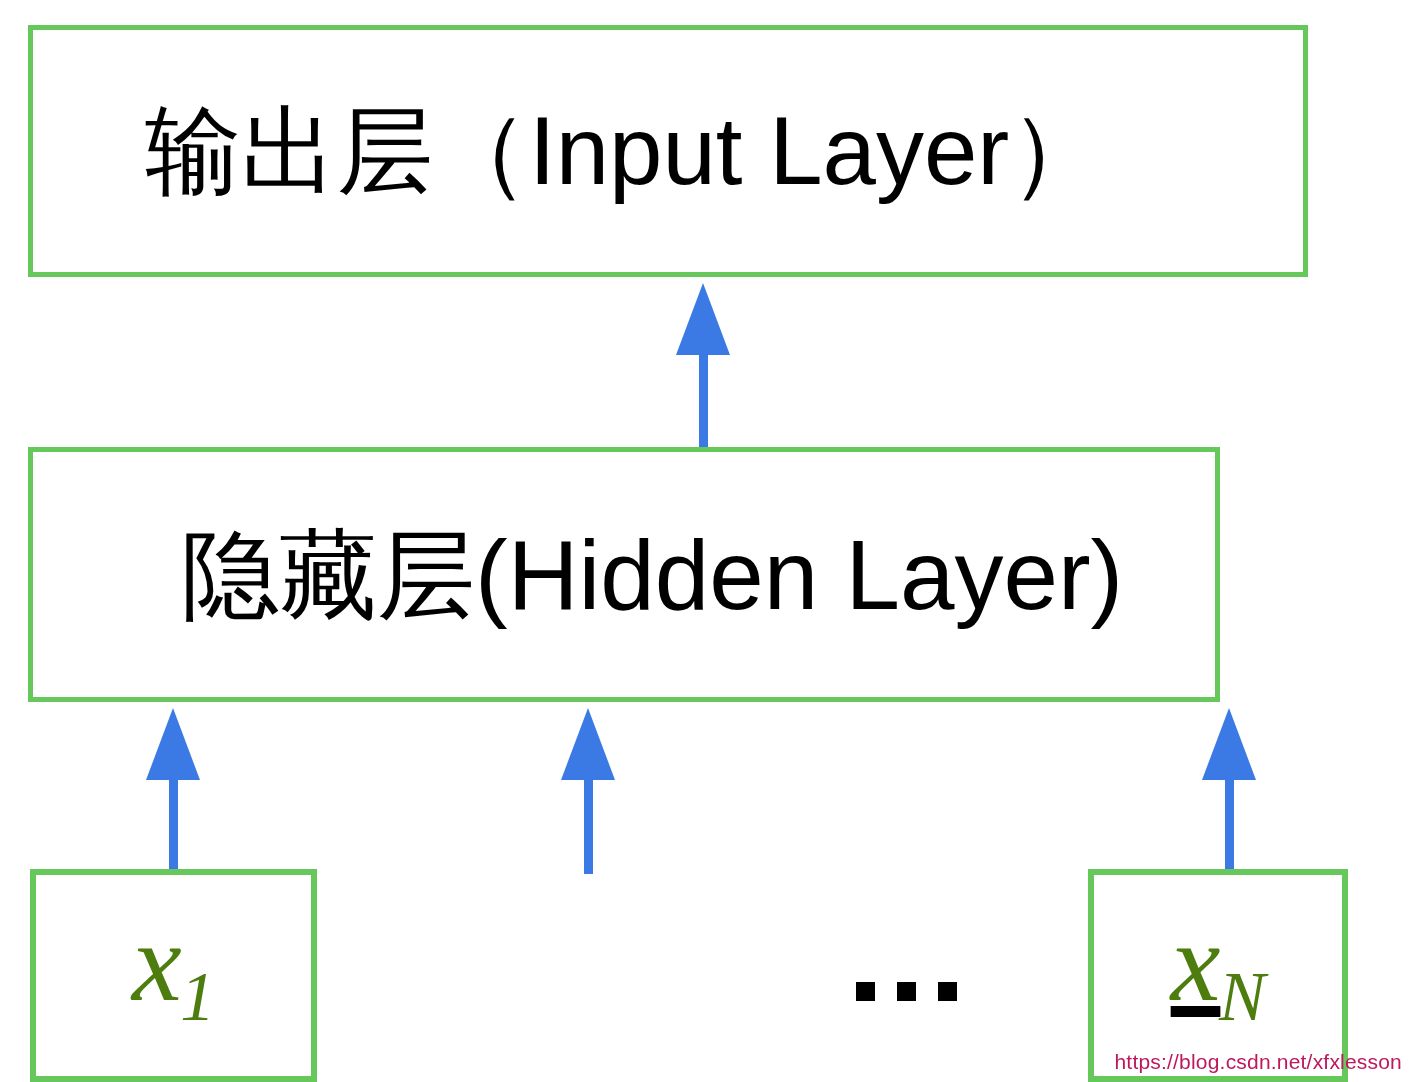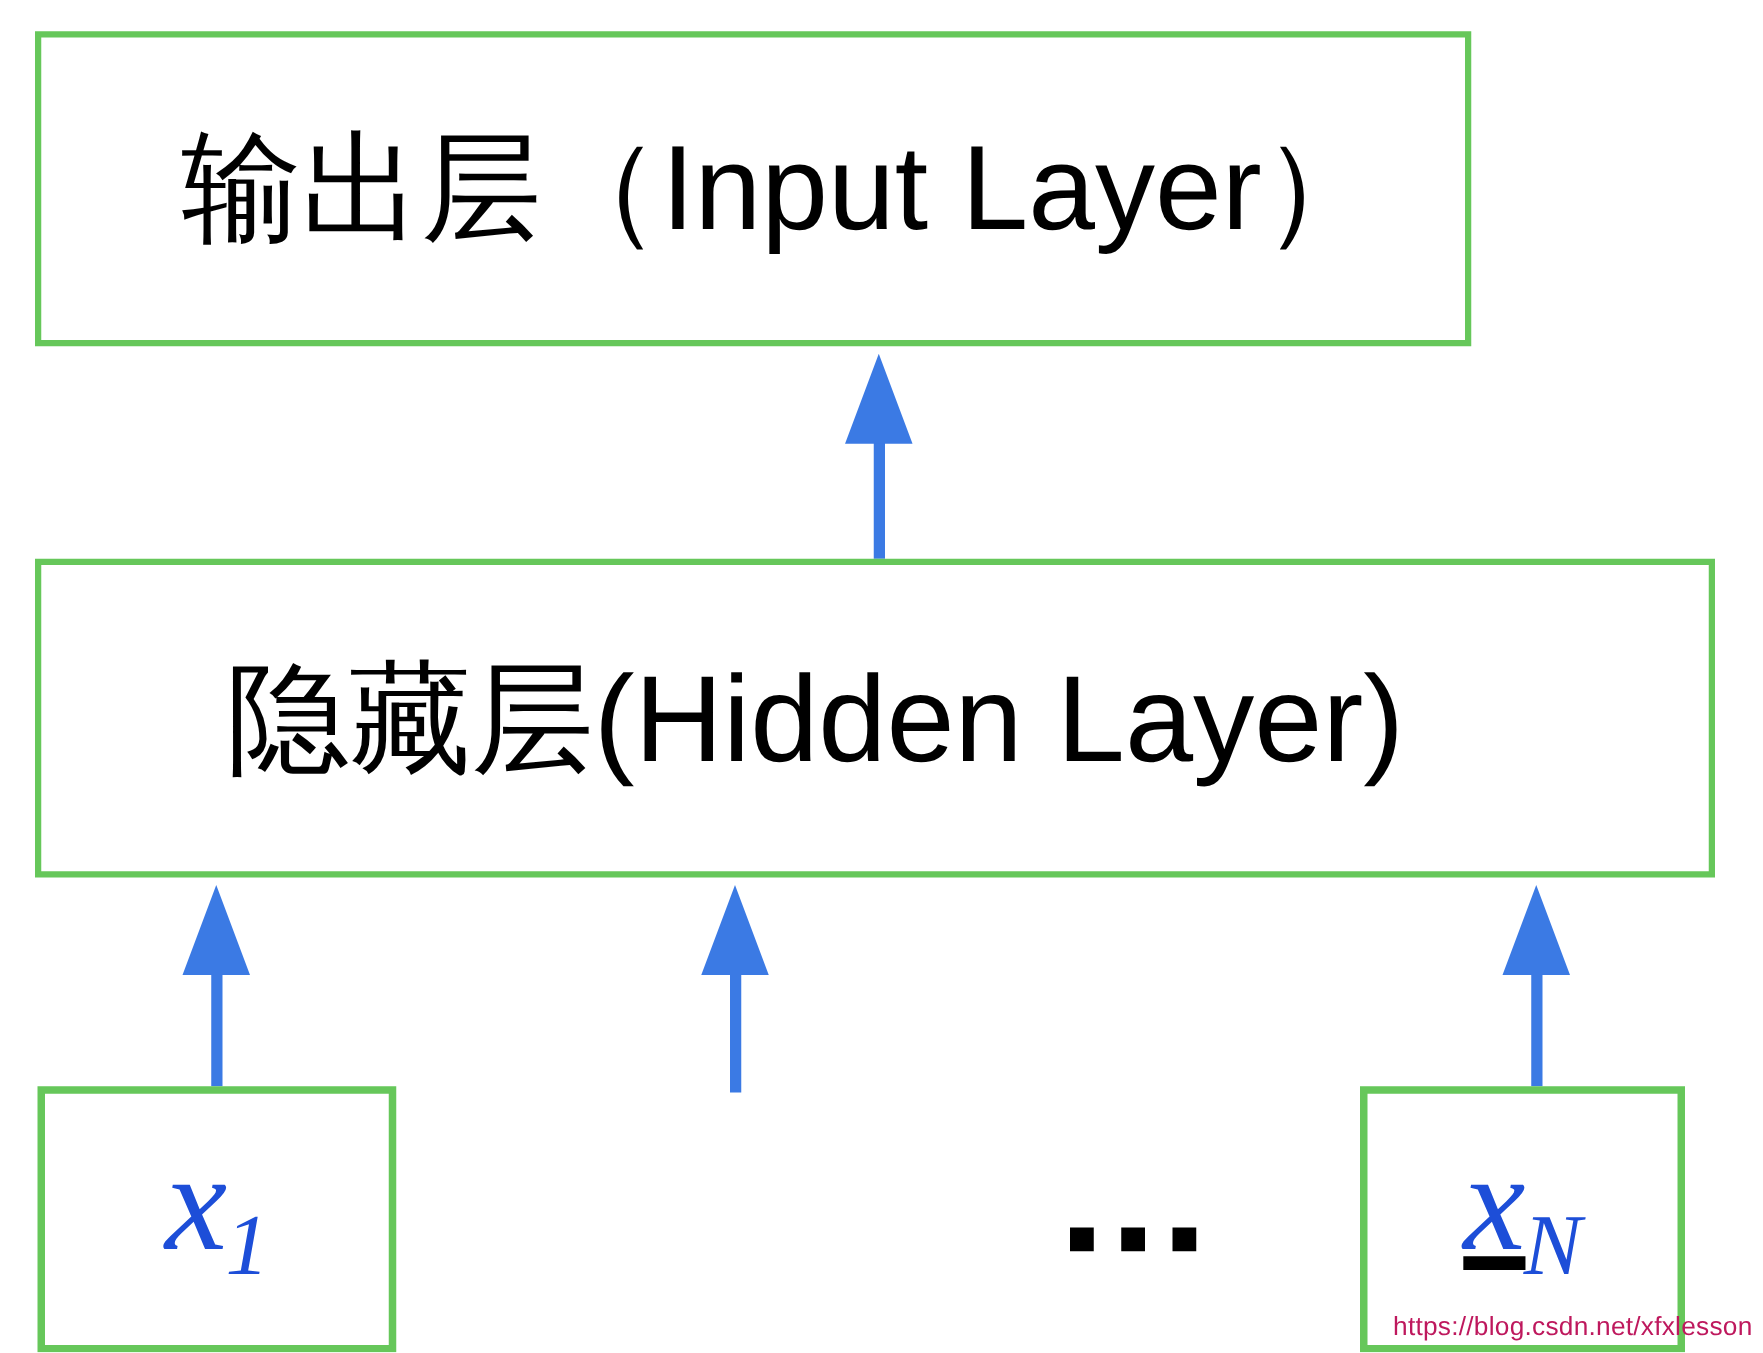--- a/index.html
+++ b/index.html
@@ -32,32 +32,32 @@
     font-family: "Liberation Sans", "DejaVu Sans", sans-serif;
     font-size: 96px;
     line-height: 1.0;
     color: #000000;
     white-space: nowrap;
   }
 
   #output-layer-box {
     left: 28px;
     top: 25px;
-    width: 1149px;
+    width: 1280px;
     height: 252px;
   }
   #output-layer-box .layer-label {
     margin-left: 112px;
     letter-spacing: 0px;
   }
 
   #hidden-layer-box {
     left: 28px;
     top: 447px;
-    width: 1344px;
+    width: 1192px;
     height: 255px;
   }
   #hidden-layer-box .layer-label {
     margin-left: 148px;
     font-size: 98px;
   }
 
   
   .input-box {
     position: absolute;
@@ -71,21 +71,21 @@
     justify-content: center;
   }
   #input-box-1 { left: 30px;   width: 287px; }
   #input-box-2 { left: 445px;  width: 287px; }
   #input-box-3 { left: 1088px; width: 260px; text-decoration: underline; }
 
   .math-var {
     font-family: "Liberation Serif", "DejaVu Serif", serif;
     font-style: italic;
     font-size: 112px;
-    color: #1d4ed8;
+    color: #4d7c0f;
     position: relative;
     top: -8px;
     white-space: nowrap;
   }
   .math-var .sub {
     font-size: 0.62em;
     font-style: italic;
     vertical-align: -0.30em;
     margin-left: -0.02em;
   }

